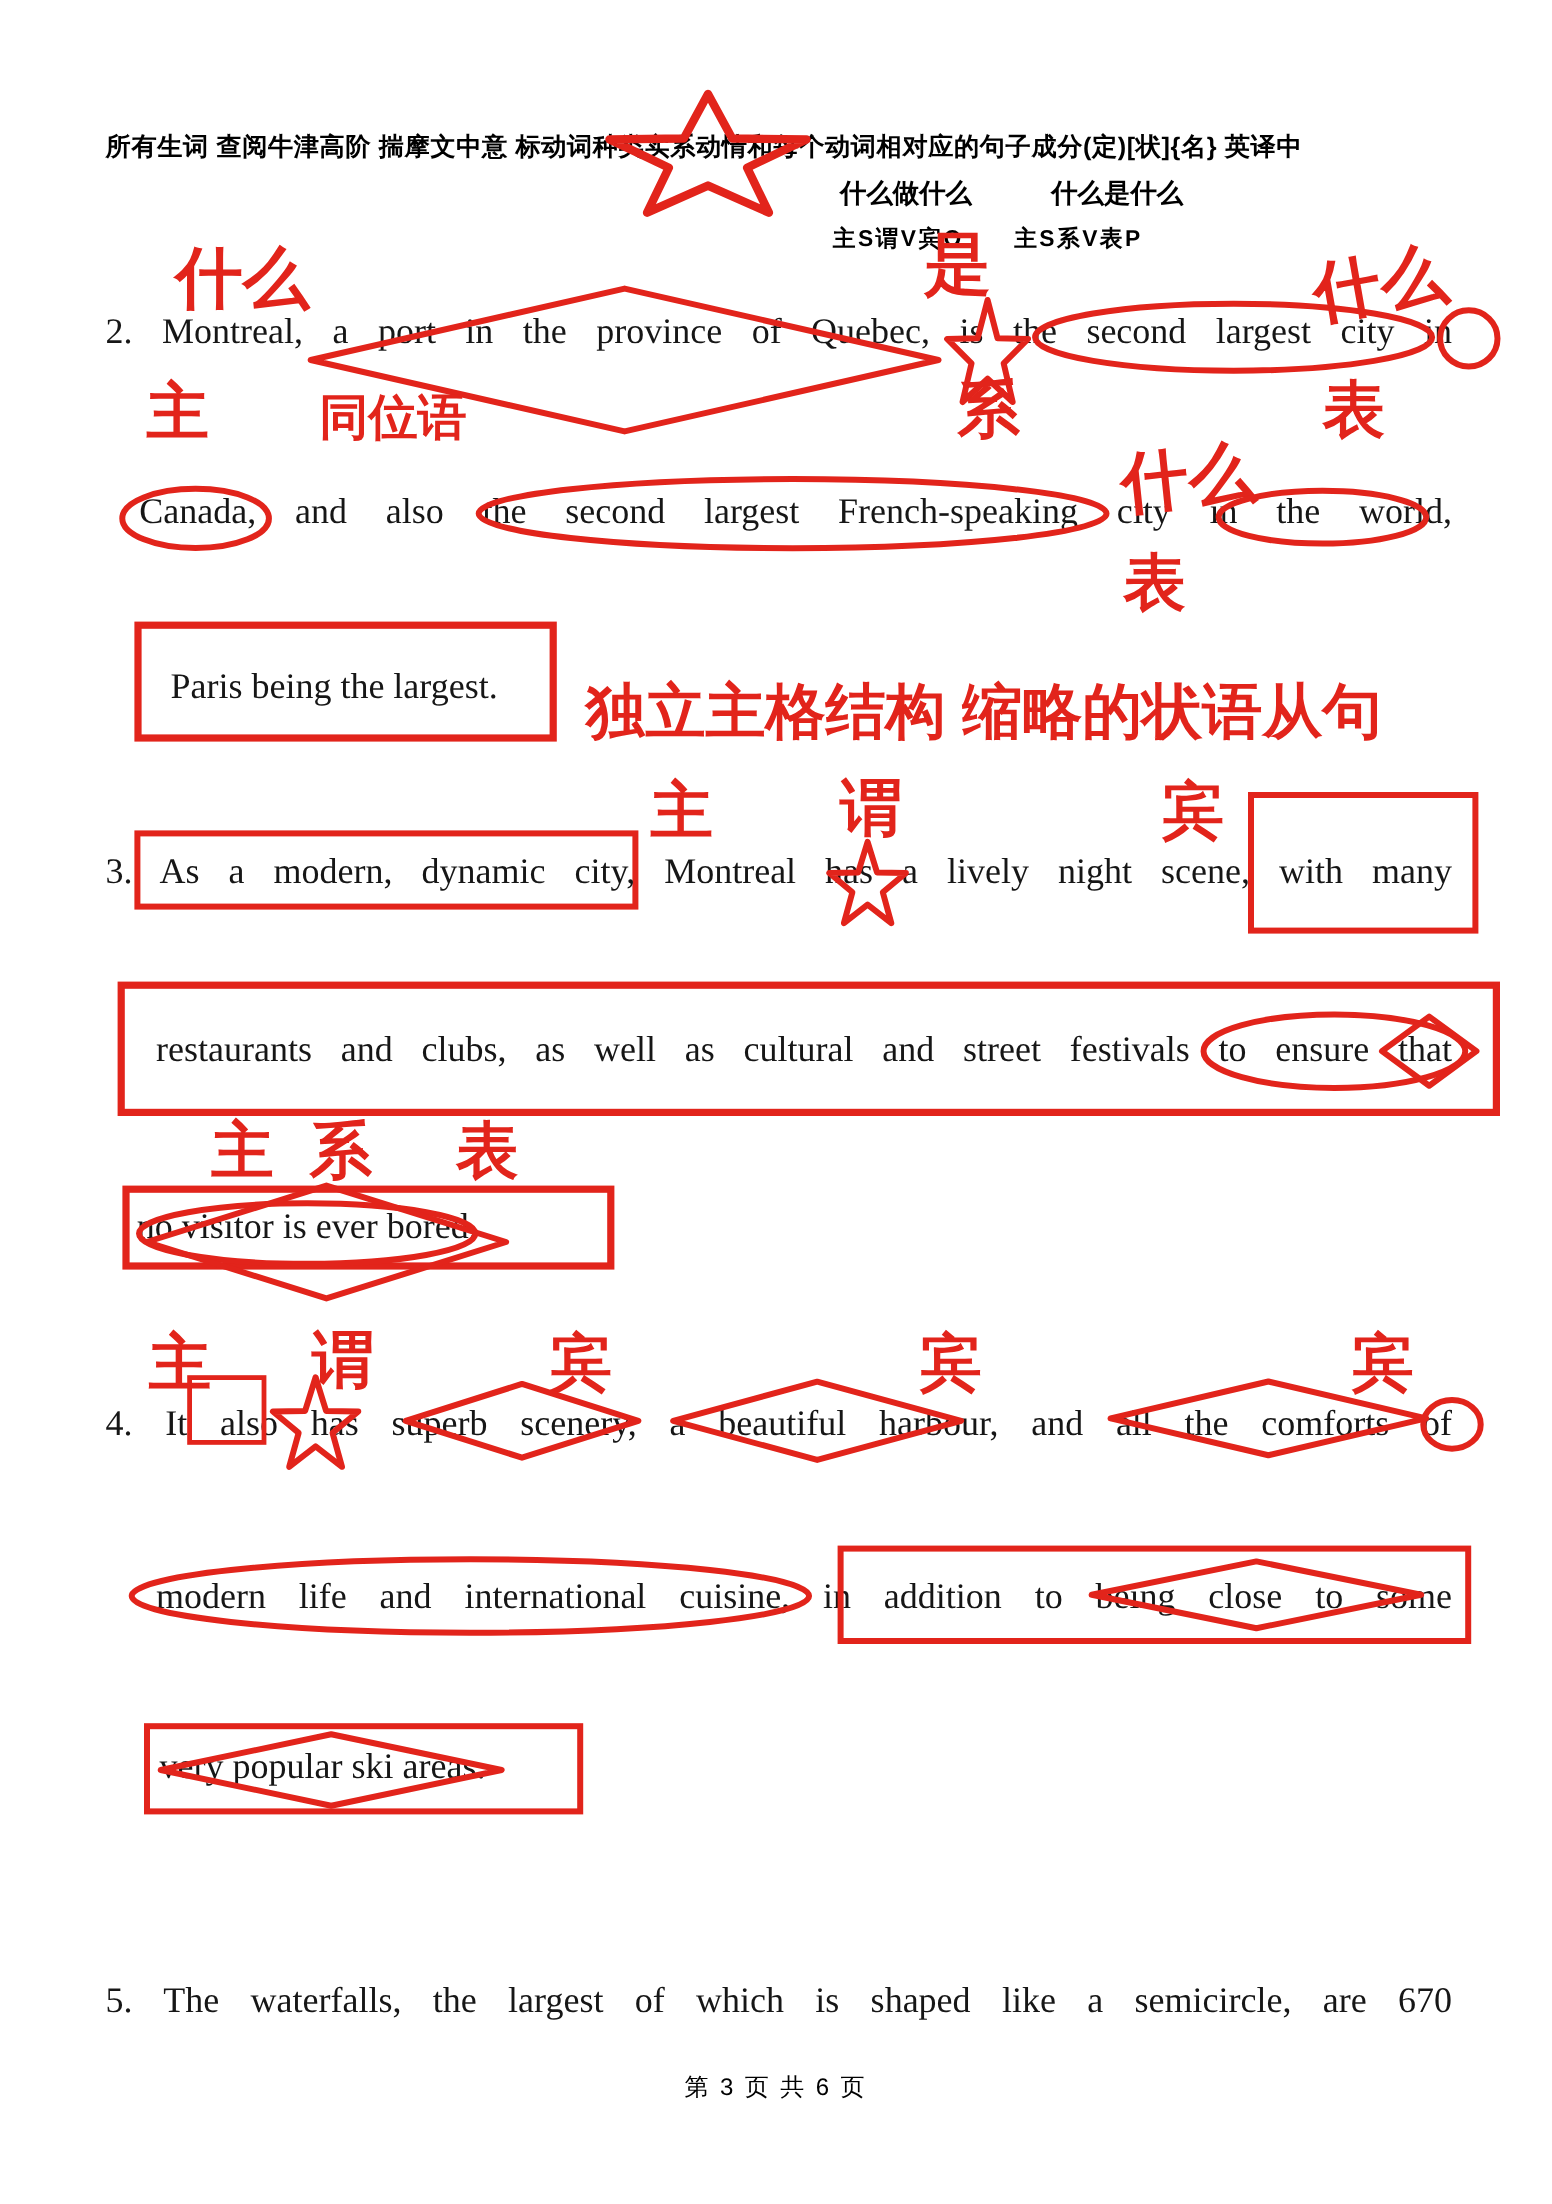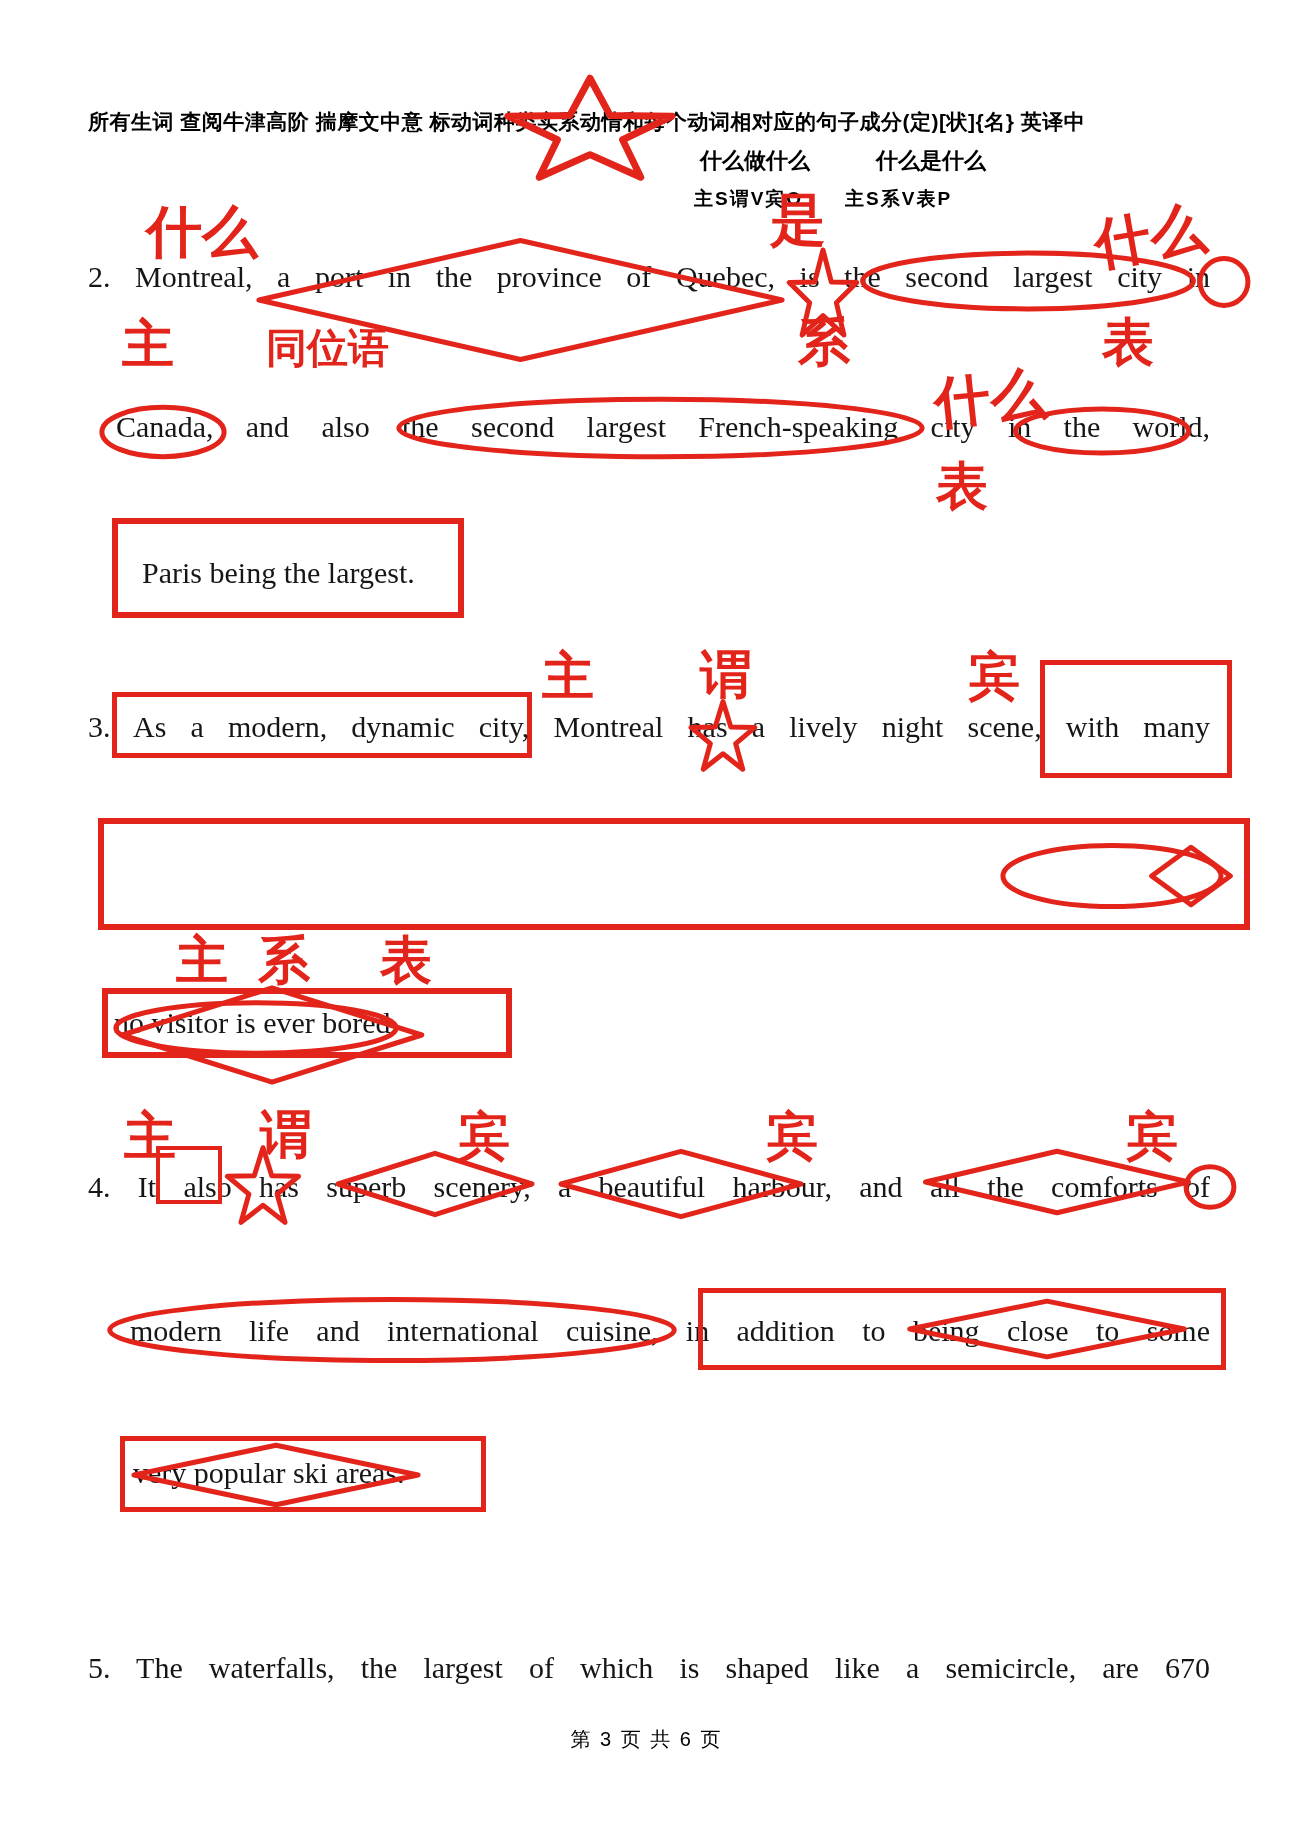--- a/index.html
+++ b/index.html
@@ -99,35 +99,37 @@
     <svg viewBox="0 0 100 100" preserveAspectRatio="none">
         <ellipse cx="50" cy="50" rx="47" ry="44"></ellipse>
       </svg>
   </div>
   <div class="abs red-cn" style="left:936px;top:460px;font-size:52px;">表</div>
 
 
   <div class="rbox" style="left:112px;top:518px;width:352px;height:100px;"></div>
   <div class="abs en" style="left:130px;top:556px;margin-left:12px;">Paris being the largest.</div>
 
+  <div class="abs red-cn" style="left:488px;top:568px;font-size:50px;">独立主格结构 缩略的状语从句</div>
 
   <div class="abs red-cn" style="left:542px;top:650px;font-size:52px;">主</div>
   <div class="abs red-cn" style="left:700px;top:648px;font-size:52px;">谓</div>
   <div class="abs red-cn" style="left:968px;top:650px;font-size:52px;">宾</div>
 
   <div class="rbox b5" style="left:1040px;top:660px;width:192px;height:118px;"></div>
   <div class="rbox b5" style="left:112px;top:692px;width:420px;height:66px;"></div>
   <div class="abs en just" style="left:88px;top:710px;width:1122px;">3.  As a modern, dynamic city, Montreal has a lively night scene, with many</div>
   <div class="shape" style="left:688px;top:700px;width:70px;height:78px;">
     <svg viewBox="0 0 100 100" preserveAspectRatio="none">
         <polygon points="50,2 61.2,34.6 95.6,35.2 68.1,55.9 78.2,88.8 50,69 21.8,88.8 31.9,55.9 4.4,35.2 38.8,34.6"></polygon>
       </svg>
   </div>
 
   <div class="rbox" style="left:98px;top:818px;width:1152px;height:112px;"></div>
+  <div class="abs en just" style="left:130px;top:858px;width:1080px;">restaurants and clubs, as well as cultural and street festivals to ensure that</div>
   <div class="shape" style="left:996px;top:842px;width:232px;height:68px;">
     <svg viewBox="0 0 100 100" preserveAspectRatio="none">
         <ellipse cx="50" cy="50" rx="47" ry="45"></ellipse>
       </svg>
   </div>
   <div class="shape" style="left:1150px;top:846px;width:82px;height:60px;">
     <svg viewBox="0 0 100 100" preserveAspectRatio="none">
         <polygon points="50,2 98,50 50,98 2,50"></polygon>
       </svg>
   </div>

